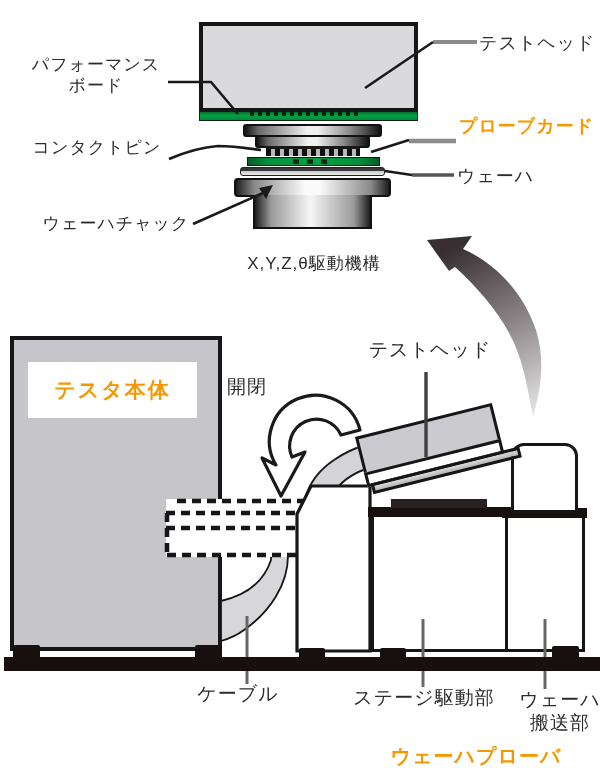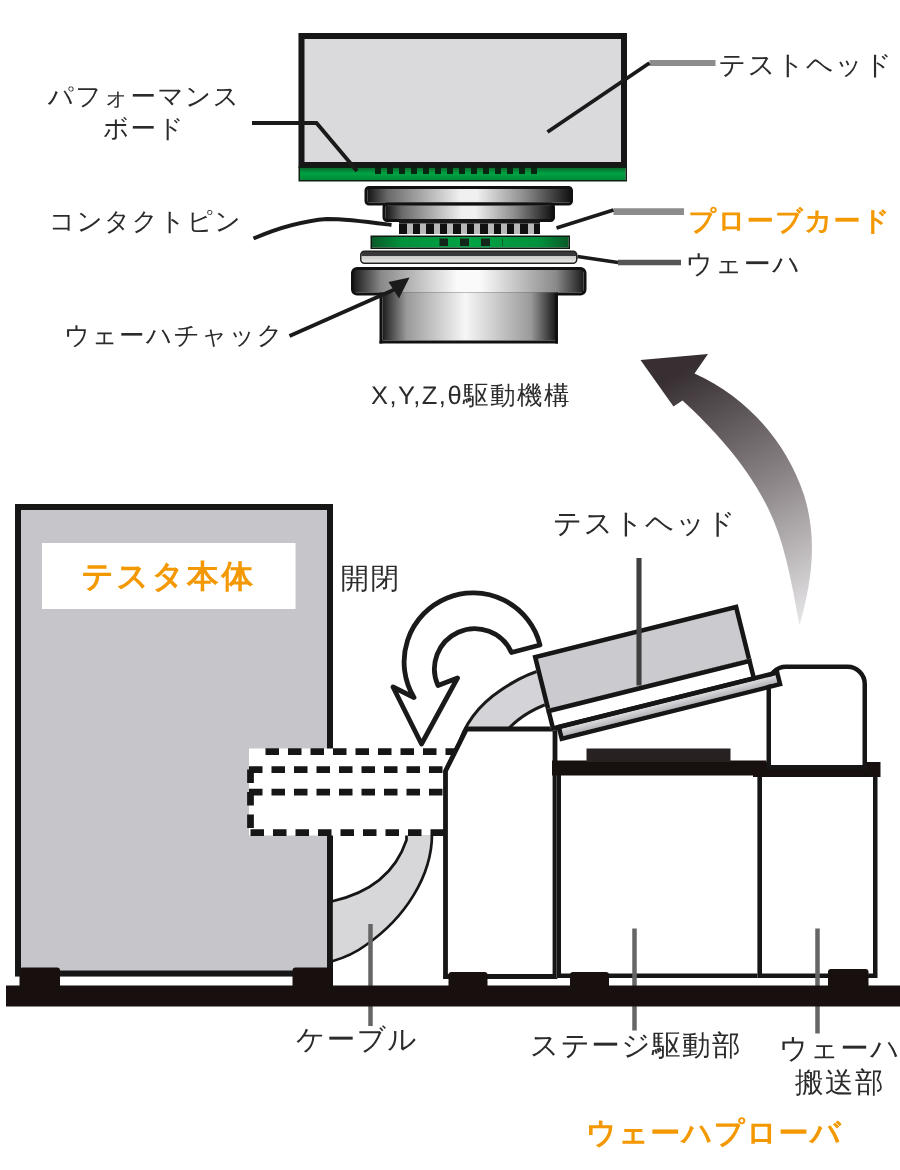--- a/index.html
+++ b/index.html
@@ -29,21 +29,21 @@
             background:repeating-linear-gradient(90deg,#14251a 0 6px,rgba(0,0,0,0) 6px 14px);}
   .wafer{left:240px;top:167px;width:145px;height:9px;border:1px solid #222;border-radius:3px;
          background:linear-gradient(180deg,#38383a 0 42%,#c9c9c7 42%,#e9e9e8 100%);}
   .chuck-top{left:234px;top:178px;width:157px;height:19px;border:2.5px solid #111;border-radius:4px;
              background:linear-gradient(90deg,#1d1d1d,#8a8a8a 12%,#fafafa 45%,#fafafa 55%,#8a8a8a 88%,#1d1d1d);}
   .chuck-body{left:253px;top:195px;width:119px;height:34px;border:2.5px solid #111;border-top:none;
              background:linear-gradient(90deg,#1d1d1d,#9a9a9a 14%,#f6f6f6 48%,#9a9a9a 86%,#1d1d1d);}
 
   
   .tester-box{left:10px;top:336px;width:212px;height:315px;background:#c6c6ca;border:4px solid #161616;}
-  .nameplate{left:28px;top:362px;width:169px;height:44px;background:#fff;border-radius:0;
+  .nameplate{left:28px;top:362px;width:169px;height:56px;background:#fff;border-radius:0;
              display:flex;align-items:center;justify-content:center;}
   .nameplate span{color:#f39800;font-weight:bold;font-size:21px;letter-spacing:2px;}
   .centerbox{left:371px;top:511px;width:137px;height:141px;background:#fff;border:3.2px solid #161616;}
   .rightbox{left:505px;top:510px;width:80px;height:142px;background:#fff;border:3.2px solid #161616;}
   .roundbox{left:511px;top:443px;width:67px;height:70px;background:#fff;border:3.2px solid #161616;border-radius:13px 13px 0 0;}
   .topbar-c{left:368px;top:507px;width:143px;height:10px;background:#17100f;}
   .topbar-r{left:502px;top:508px;width:85px;height:10px;background:#17100f;}
   .lidstrip{left:391px;top:499px;width:96px;height:9px;background:#272122;}
   .tilted{left:355px;top:437px;width:160px;transform:rotate(-14deg);transform-origin:0 0;}
   .th-top{width:141px;height:40px;background:#cbcbcf;border:3.2px solid #161616;}
@@ -146,21 +146,21 @@
   <div class="abs z6 foot" style="left:552px;top:646px;width:27px;height:12px;"></div>
 
   <div class="lbl ctr z7" style="left:96px;top:54px;">
     <div>パフォーマンス</div>
     <div>ボード</div>
   </div>
   <div class="lbl z7" style="left:479px;top:33px;font-size:18px;">テストヘッド</div>
   <div class="lbl ctr z7" style="left:97px;top:137px;">
     <div>コンタクトピン</div>
   </div>
-  <div class="lbl orange z7" style="left:459px;top:137px;font-size:18px;">プローブカード</div>
+  <div class="lbl orange z7" style="left:459px;top:116px;font-size:18px;">プローブカード</div>
   <div class="lbl z7" style="left:457px;top:166px;font-size:18px;">ウェーハ</div>
   <div class="lbl ctr z7" style="left:116px;top:213px;">ウェーハチャック</div>
   <div class="lbl ctr z7" style="left:314px;top:253px;">X,Y,Z,θ駆動機構</div>
 
   <div class="lbl big z7" style="left:227px;top:375px;">開閉</div>
   <div class="lbl big ctr z7" style="left:430px;top:338px;">テストヘッド</div>
   <div class="lbl big ctr z7" style="left:238px;top:682px;">ケーブル</div>
   <div class="lbl big ctr z7" style="left:424px;top:686px;">
     <div>ステージ駆動部</div>
   </div>

